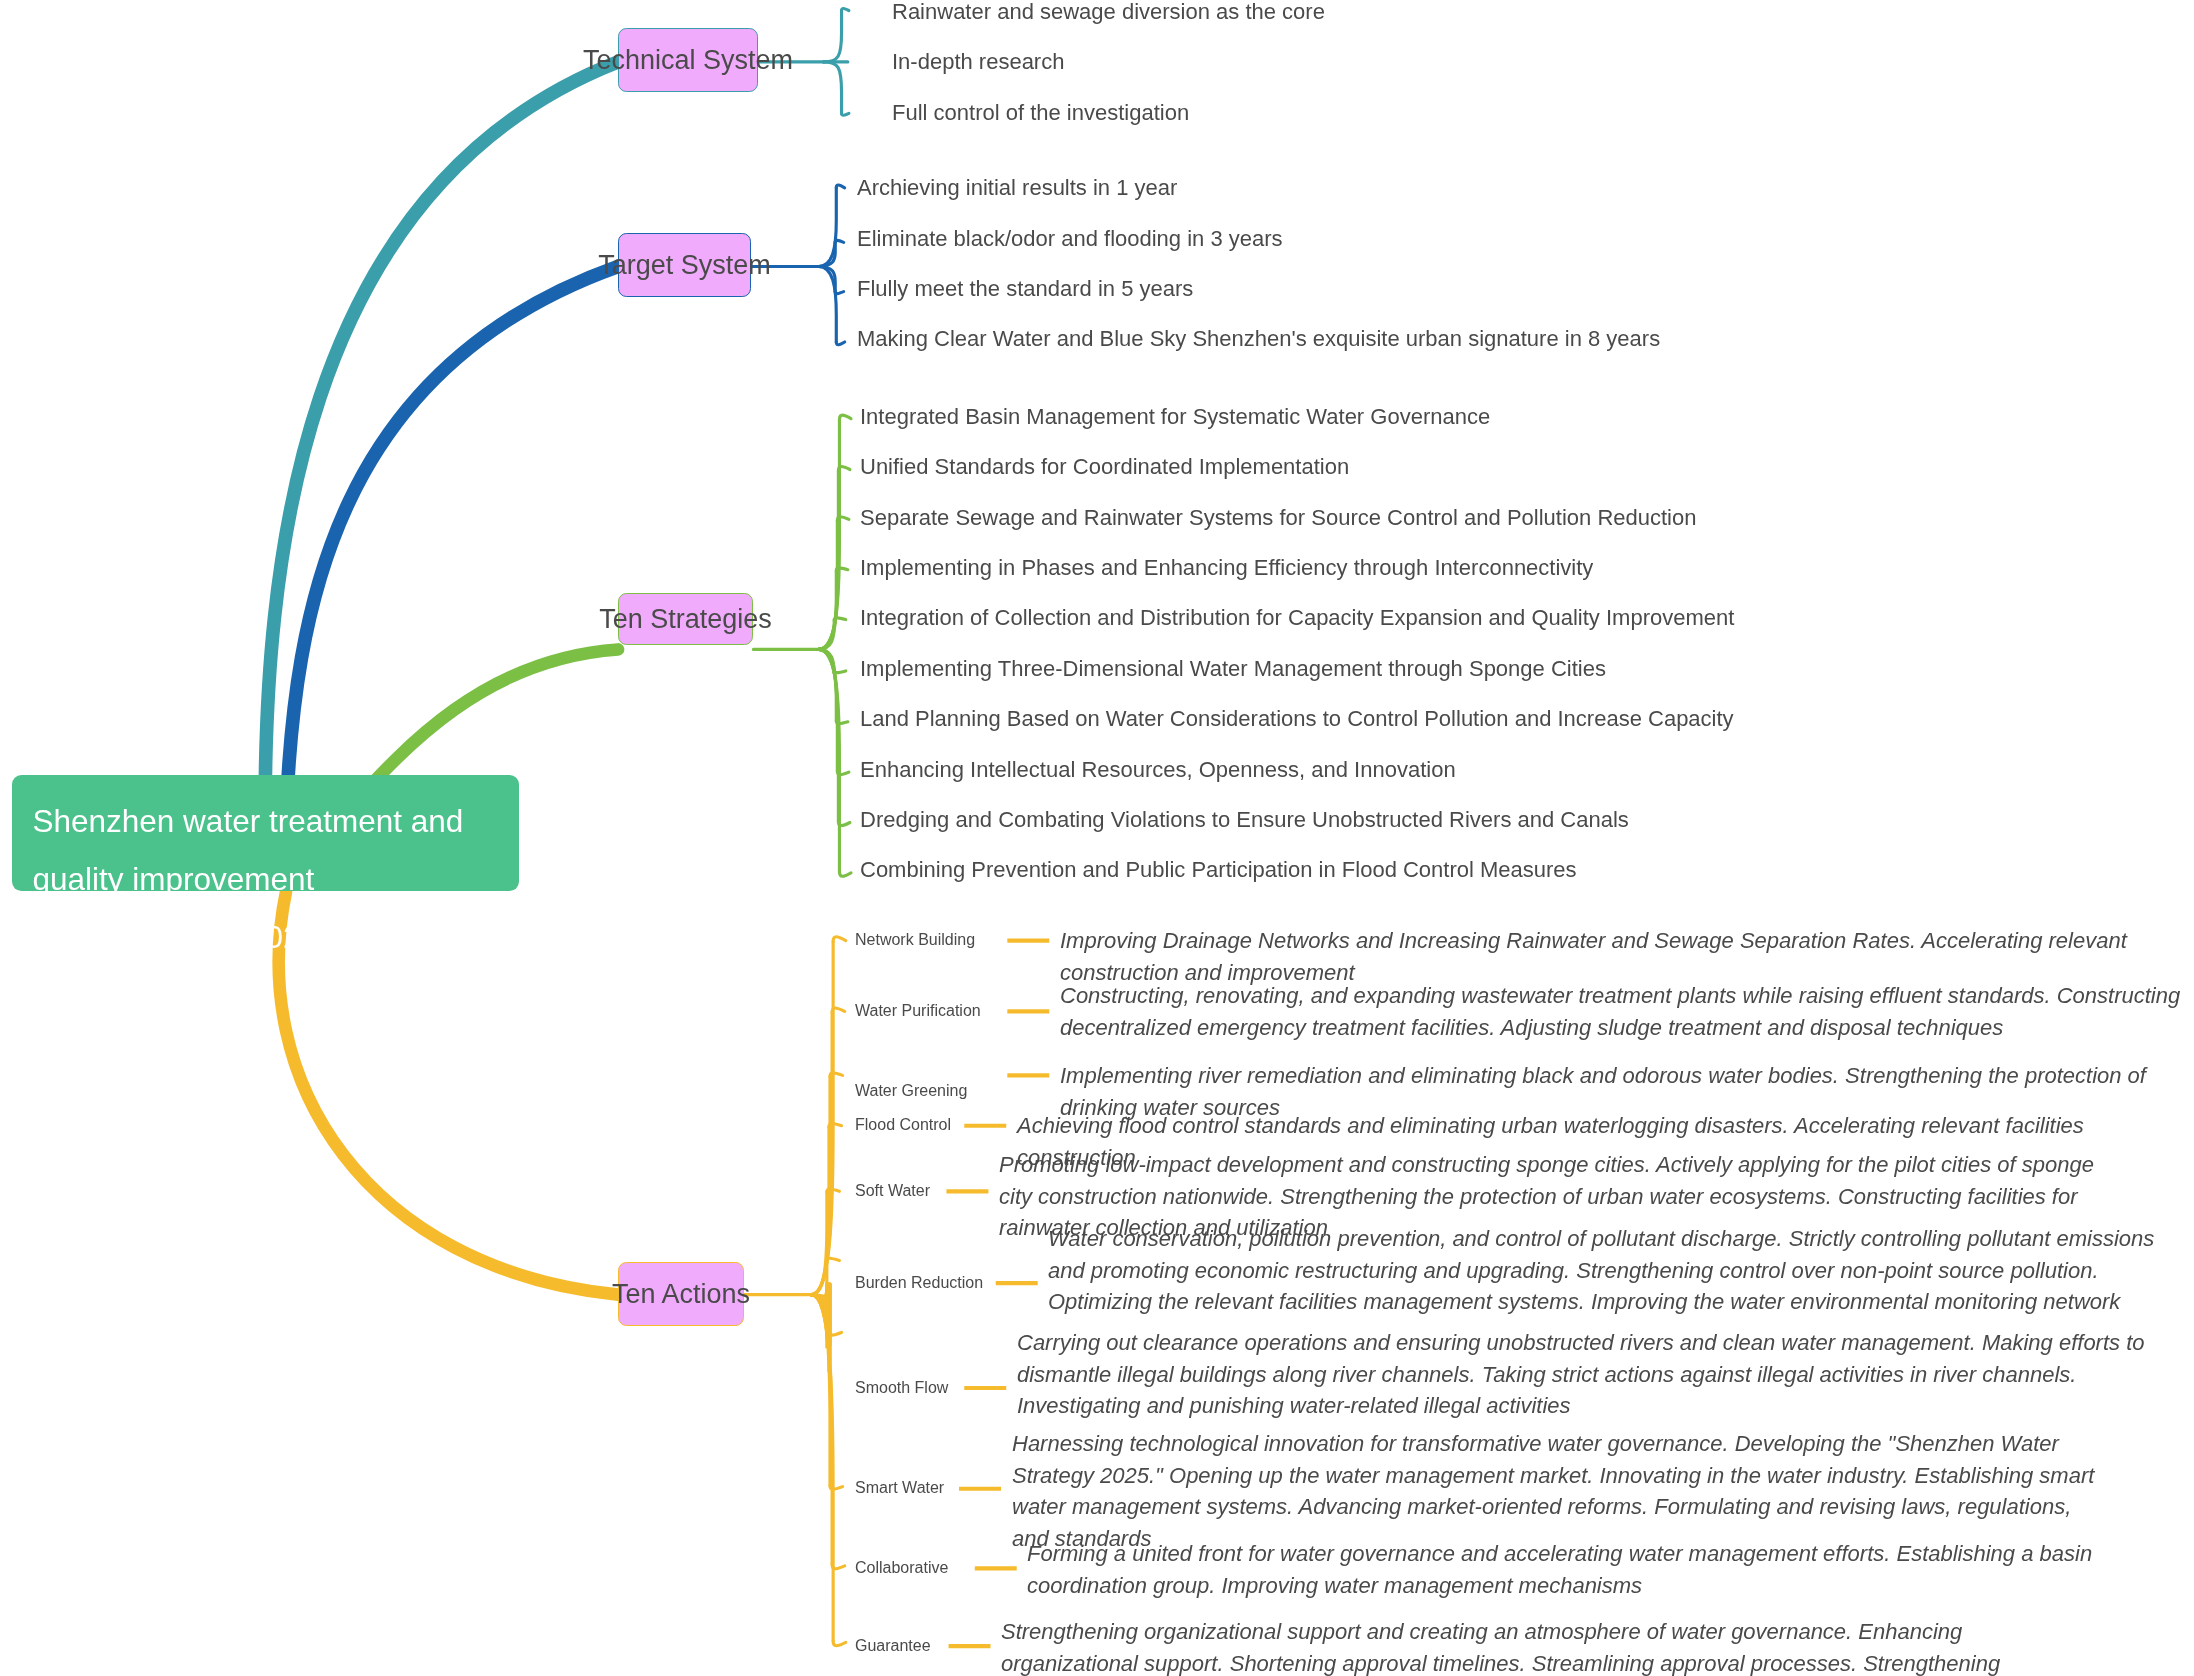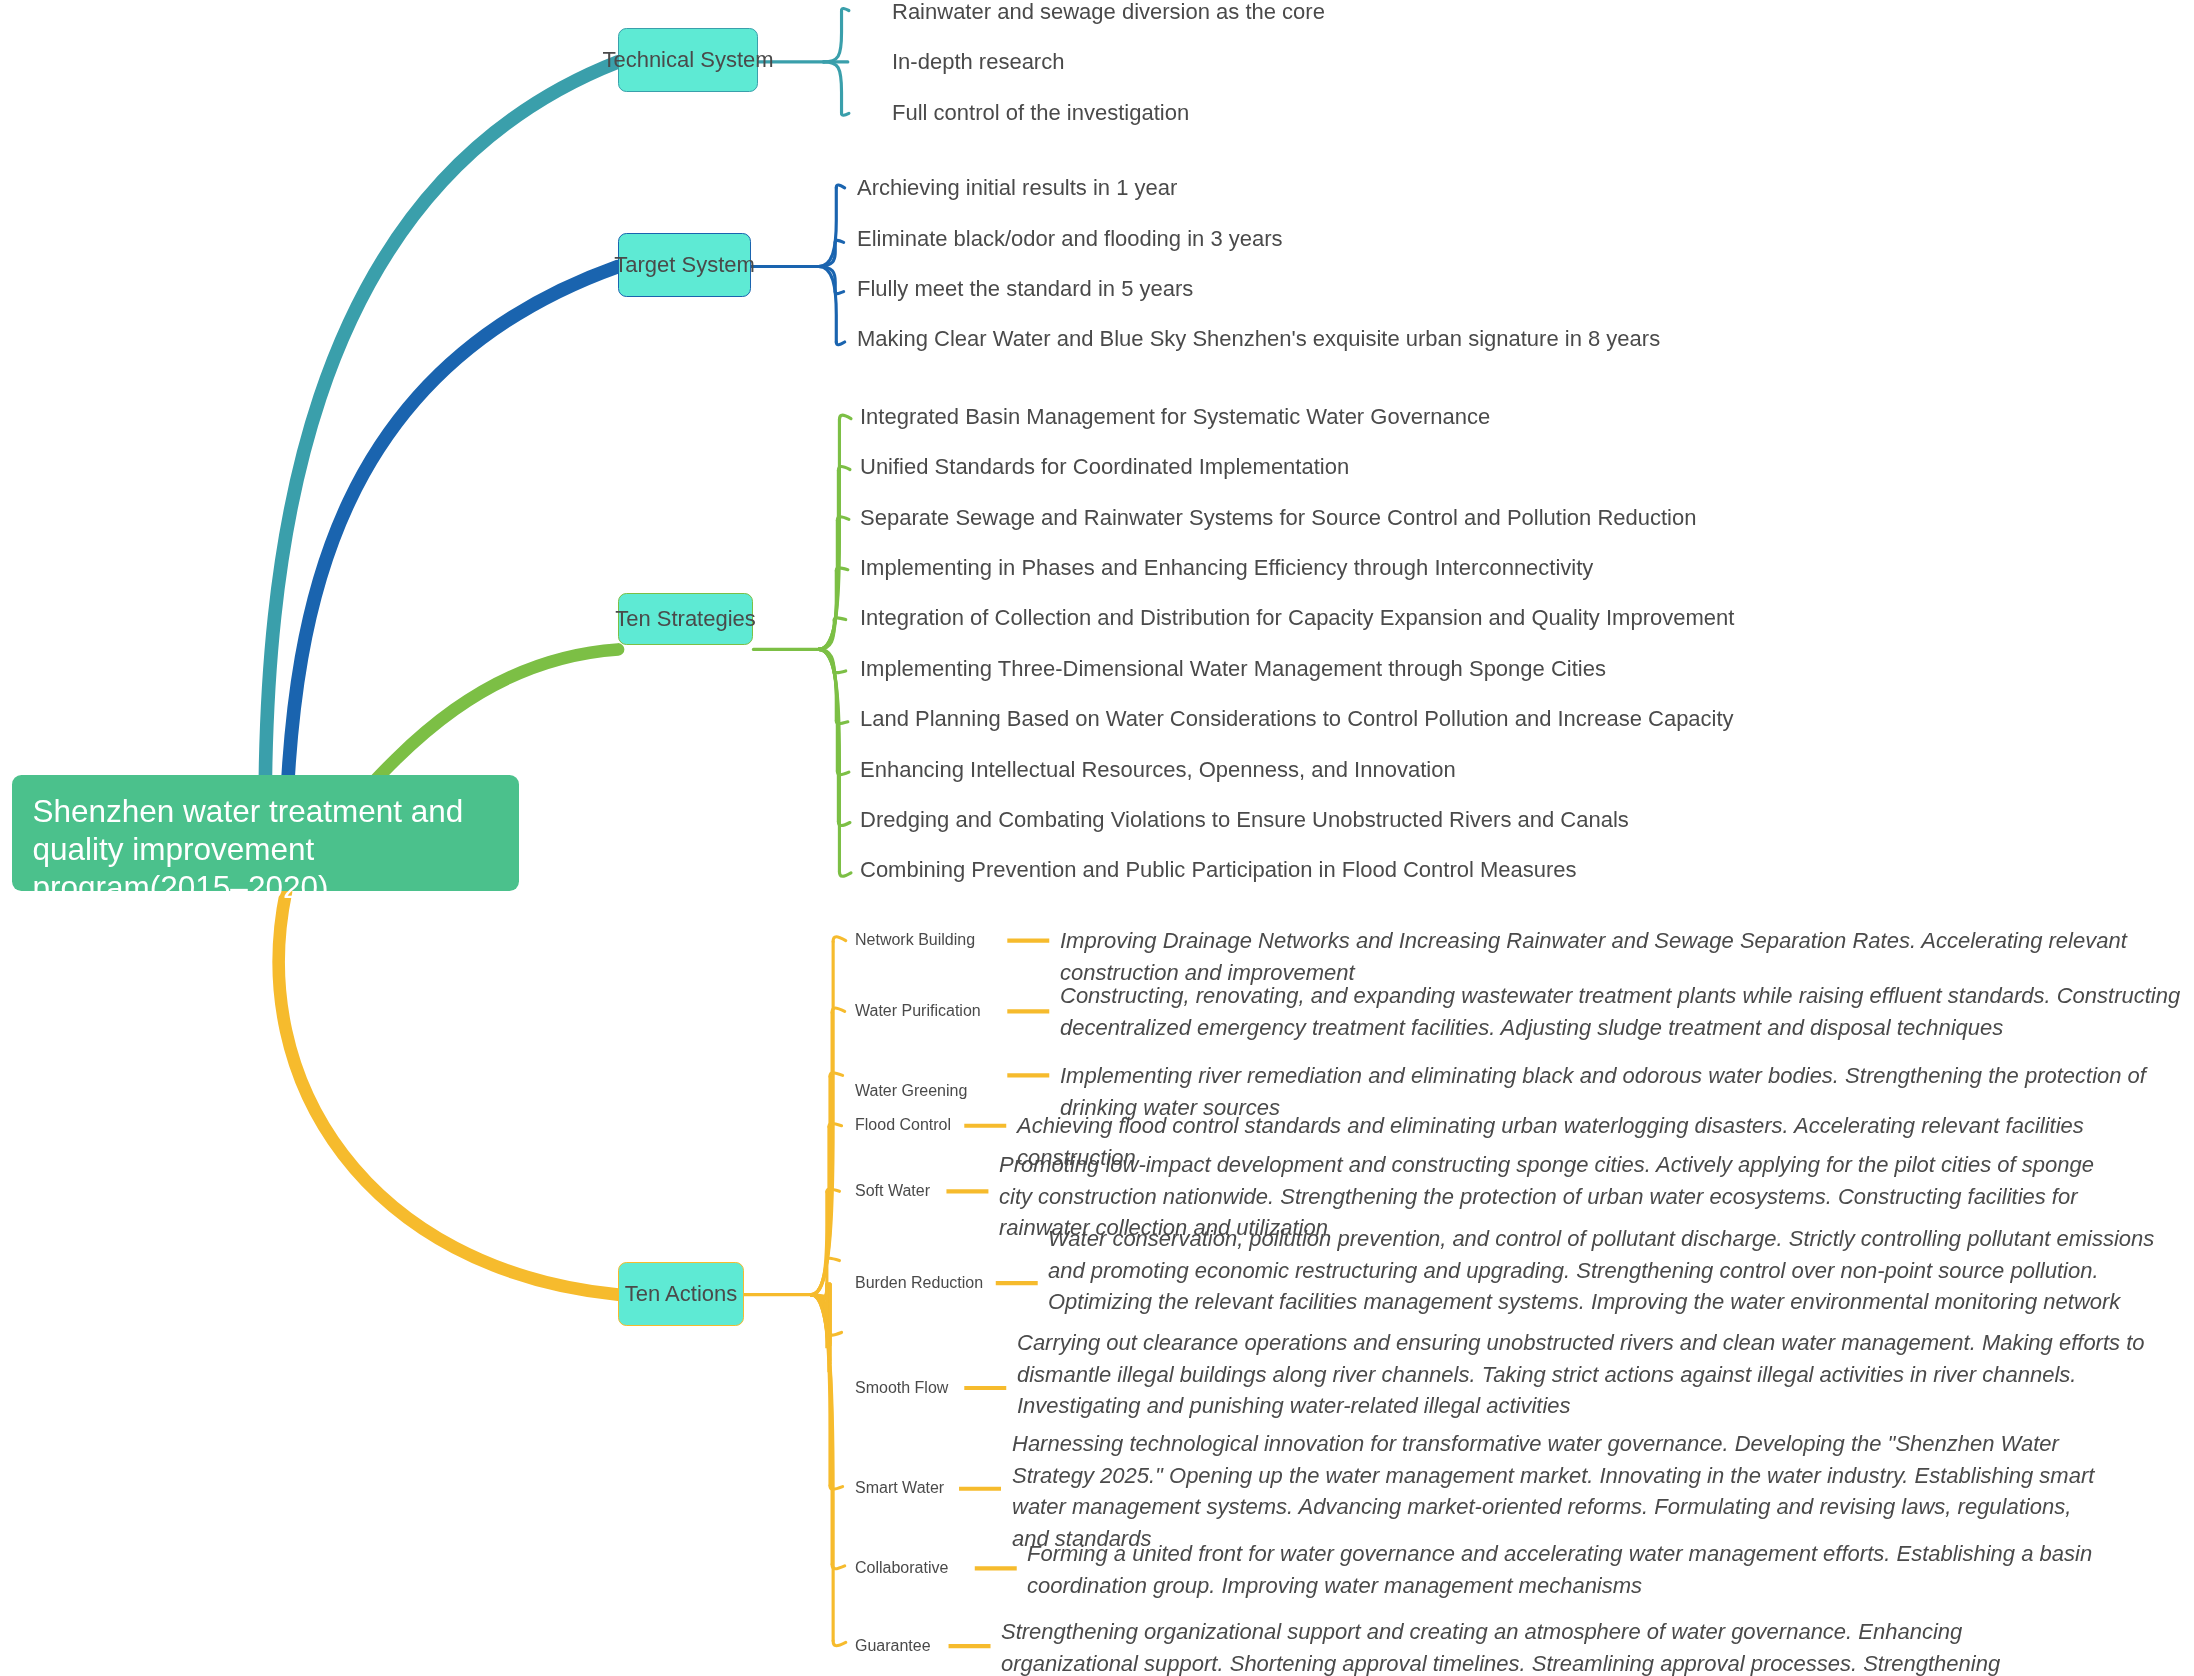--- a/index.html
+++ b/index.html
@@ -11,28 +11,28 @@
   }
   #canvas{position:absolute;left:0;top:0;width:2194px;height:1676px;}
   #edges{position:absolute;left:0;top:0;width:2194px;height:1676px;pointer-events:none;}
 
   .node{position:absolute;box-sizing:border-box;}
 
   
   .root{
     left:11.5px; top:775px; width:507px; height:116px;
     background:#4BC18C; border-radius:9.4px;
-    color:#ffffff; font-size:31.5px; line-height:38px;
+    color:#ffffff; font-size:31.5px; line-height:58px;
     padding:17px 21px; box-sizing:border-box;
   }
 
   
   .branch{
-    background:#5eead4; border:1.6px solid #cccccc; border-radius:8.4px;
-    color:#4a4a4a; font-size:22px; line-height:30px;
+    background:#f0abfc; border:1.6px solid #cccccc; border-radius:8.4px;
+    color:#4a4a4a; font-size:27px; line-height:30px;
     display:flex; align-items:center; justify-content:center;
     box-sizing:border-box; white-space:nowrap;
   }
   .branch.tech  {left:618px; top:28px;   width:140px; height:64px; border-color:#3A9FAB;}
   .branch.targ  {left:618px; top:233px;  width:133px; height:64px; border-color:#1A64AF;}
   .branch.strat {left:618px; top:593px; width:135px; height:52px; border-color:#7CBF45;text-align:right;}
   .branch.act   {left:618px; top:1262px; width:126px; height:64px; border-color:#F6BB2D;}
 
   
   .leaf{

